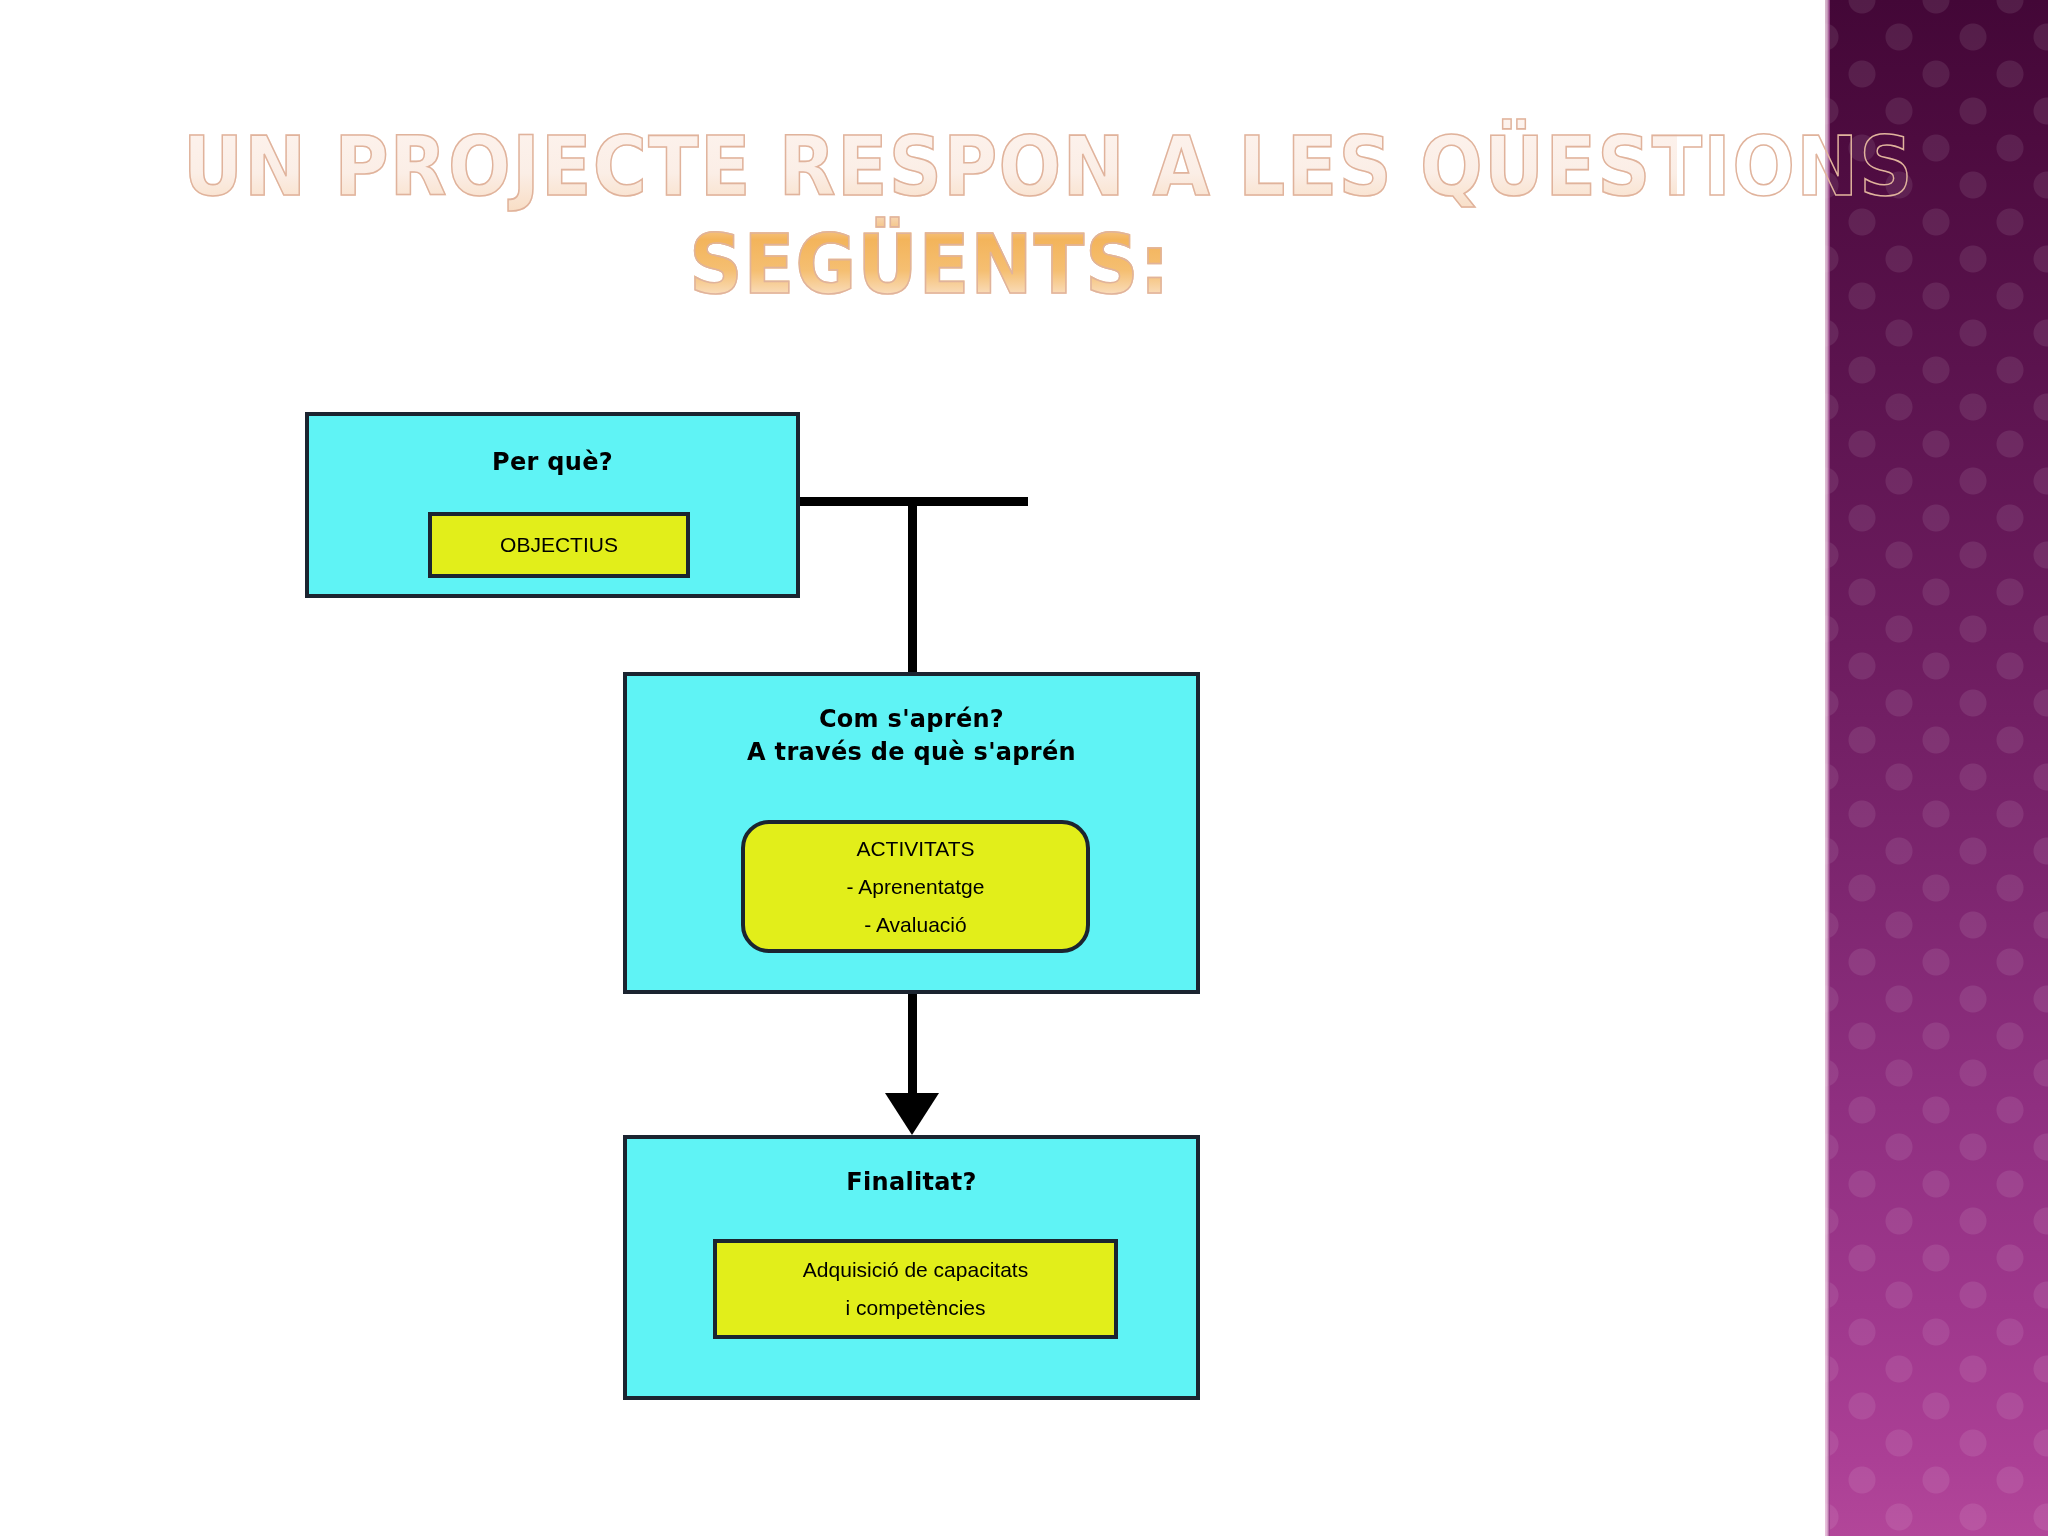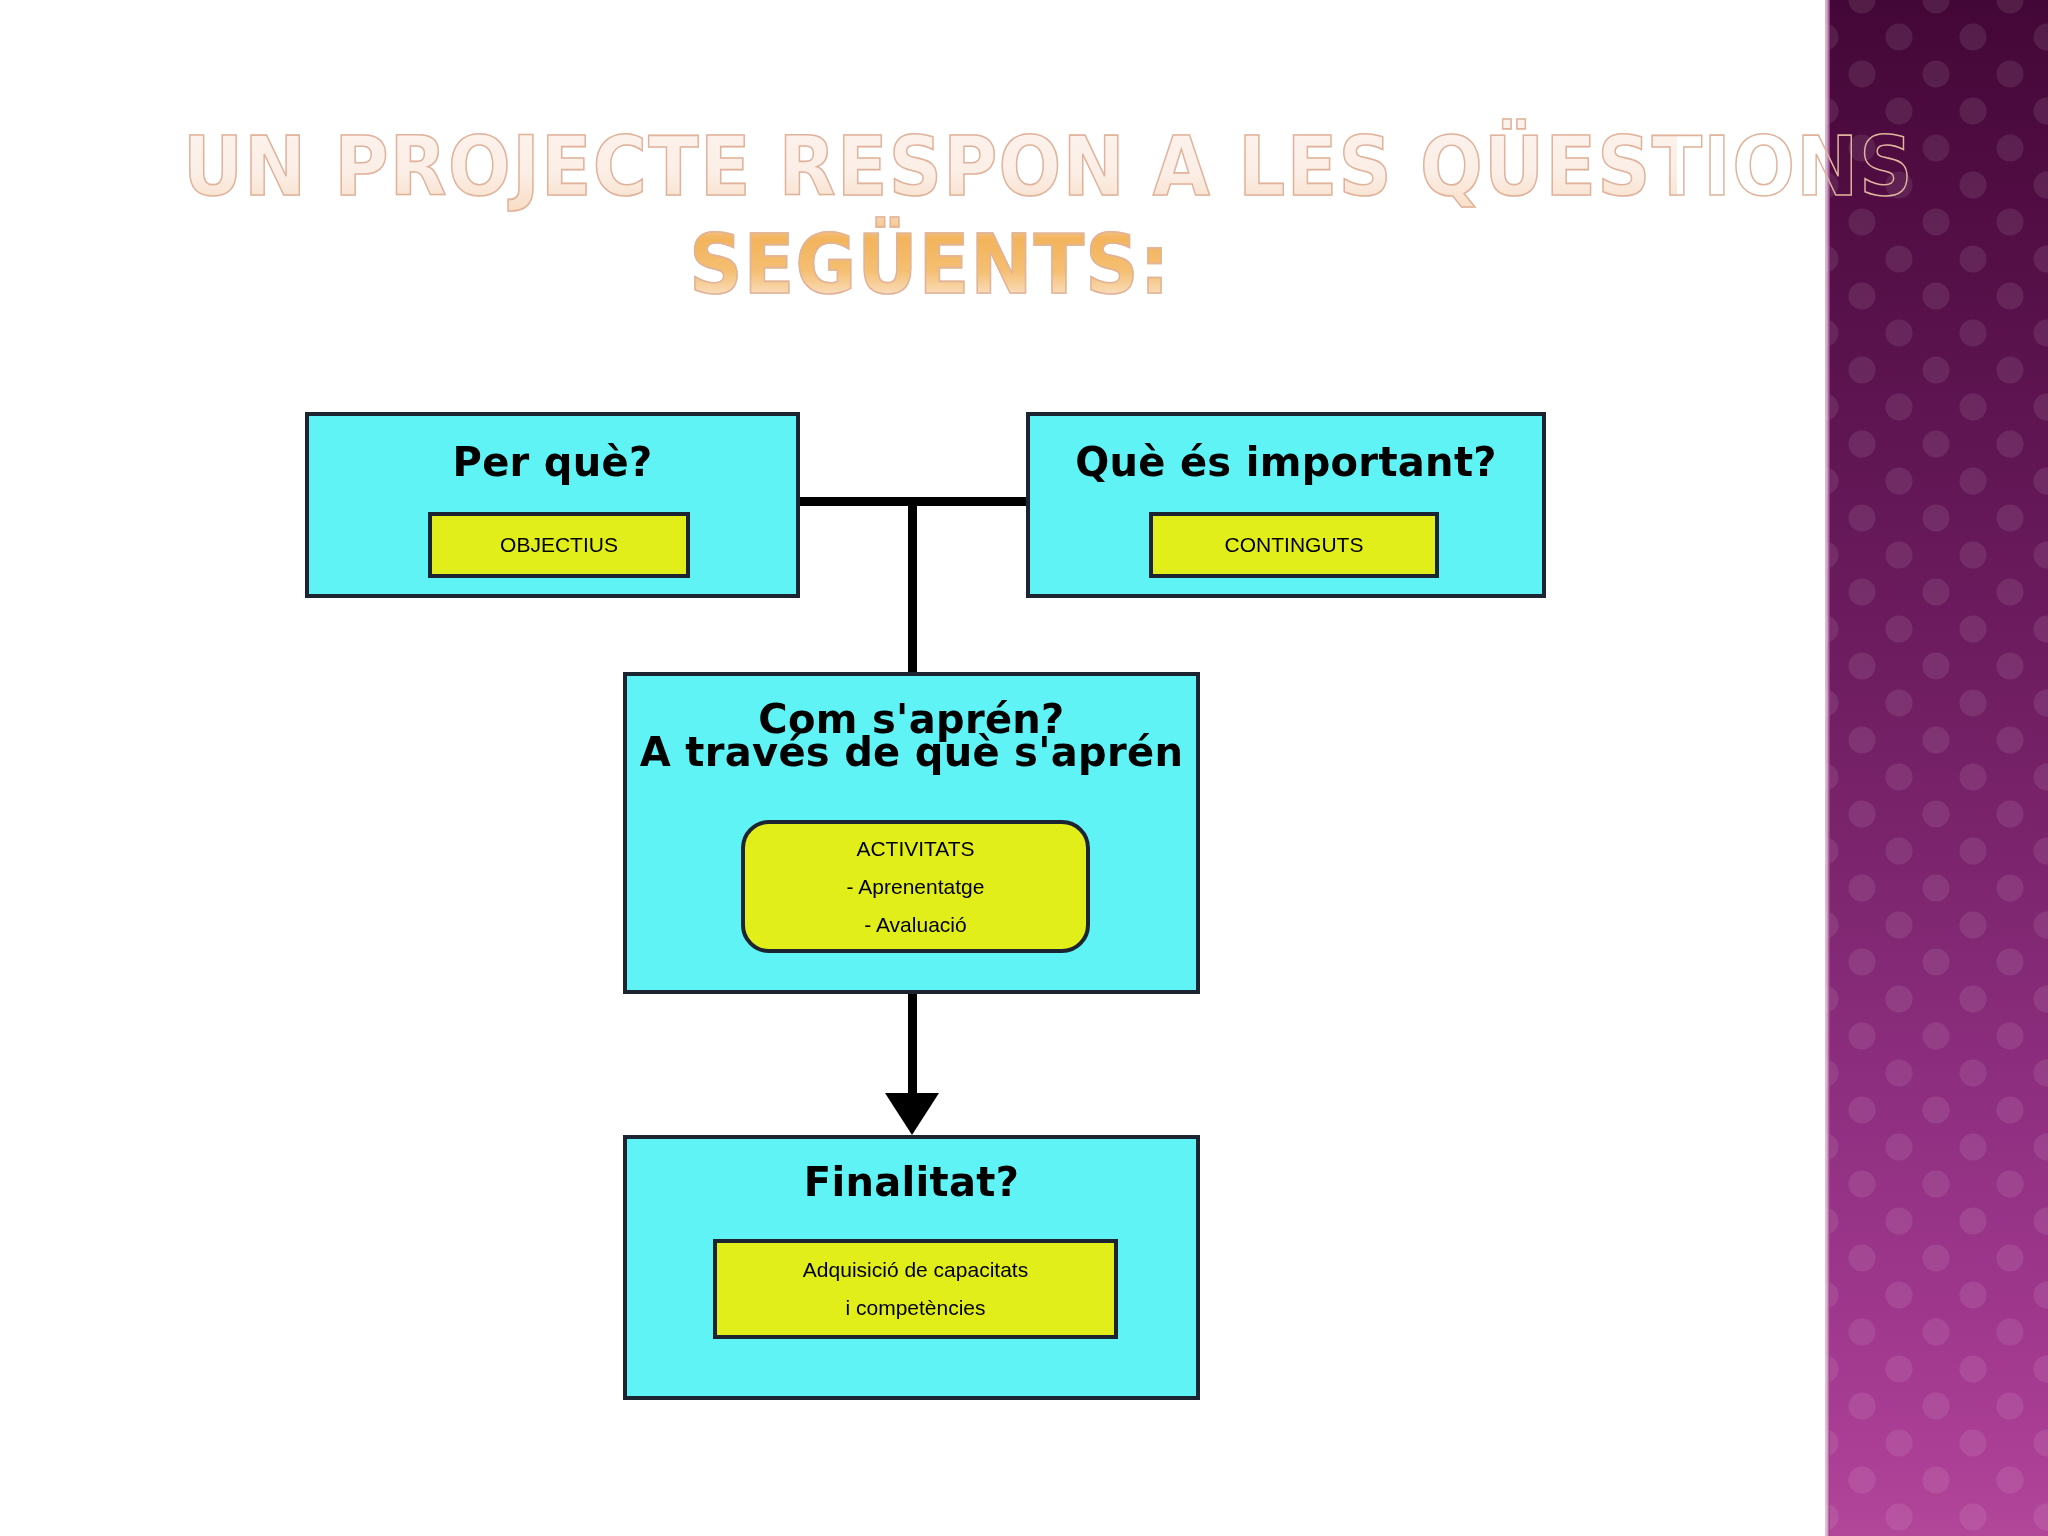--- a/index.html
+++ b/index.html
@@ -94,21 +94,21 @@
     box-sizing: border-box;
     background: #5FF3F5;
     border: 4px solid #1b2430;
   }
   .node-title {
     position: absolute;
     left: 0;
     right: 0;
     text-align: center;
     font-family: "DejaVu Sans", sans-serif;
-    font-size: 40px;
+    font-size: 24px;
     font-weight: 600;
     color: #000000;
     letter-spacing: .3px;
     line-height: 42px;
   }
   .chip {
     position: absolute;
     box-sizing: border-box;
     background: #E2EE1A;
     border: 4px solid #1b2430;
@@ -160,26 +160,20 @@
   <div class="conn" style="left:908px; top:990px; width:9px; height:119px;"></div>
   <div id="arrow-head" style="left:885px; top:1093px;"></div>
 
   <div class="node" style="left:305px; top:412px; width:495px; height:186px;">
     <div class="node-title" style="top:25px;">Per què?</div>
     <div class="chip" style="left:119px; top:96px; width:262px; height:66px;">
       <span class="chip-line">OBJECTIUS</span>
     </div>
   </div>
 
-  <div class="node" style="left:1026px; top:412px; width:520px; height:186px;">
-    <div class="node-title" style="top:25px;">Què és important?</div>
-    <div class="chip" style="left:119px; top:96px; width:290px; height:66px;">
-      <span class="chip-line">CONTINGUTS</span>
-    </div>
-  </div>
 
   <div class="node" style="left:623px; top:672px; width:577px; height:322px;">
     <div class="node-title" style="top:22px;">Com s'aprén?</div>
     <div class="node-title" style="top:55px;">A través de què s'aprén</div>
     <div class="chip" style="left:114px; top:144px; width:349px; height:133px;border-radius:28px;">
       <span class="chip-line">ACTIVITATS</span>
       <span class="chip-line">- Aprenentatge</span>
       <span class="chip-line">- Avaluació</span>
     </div>
   </div>

